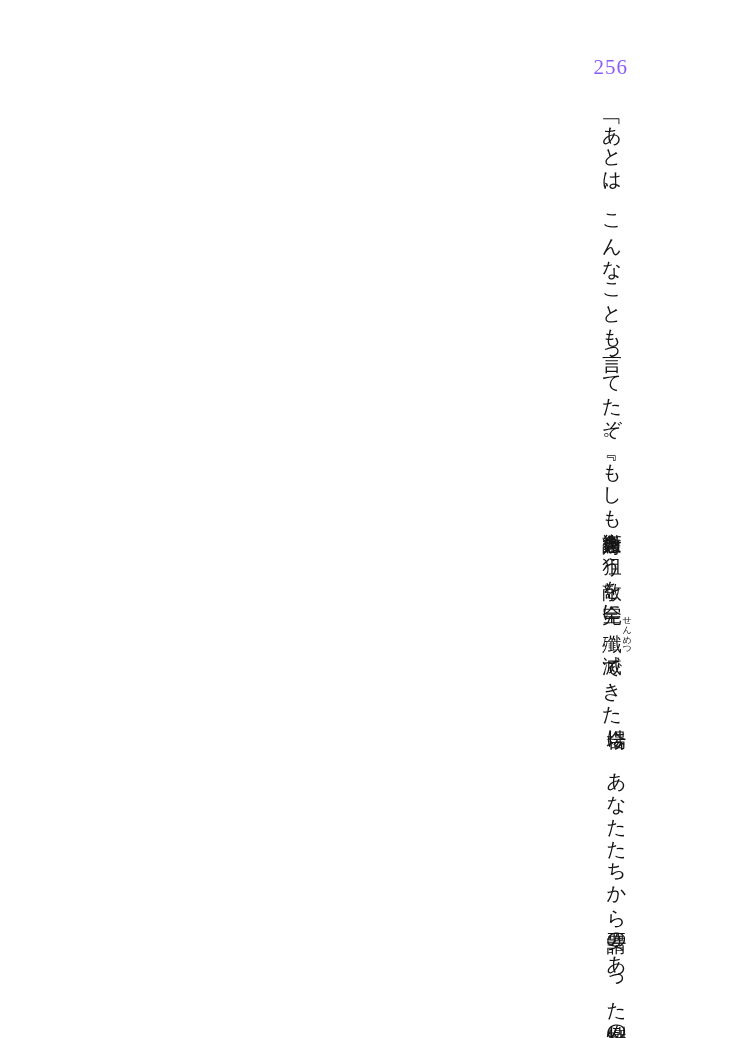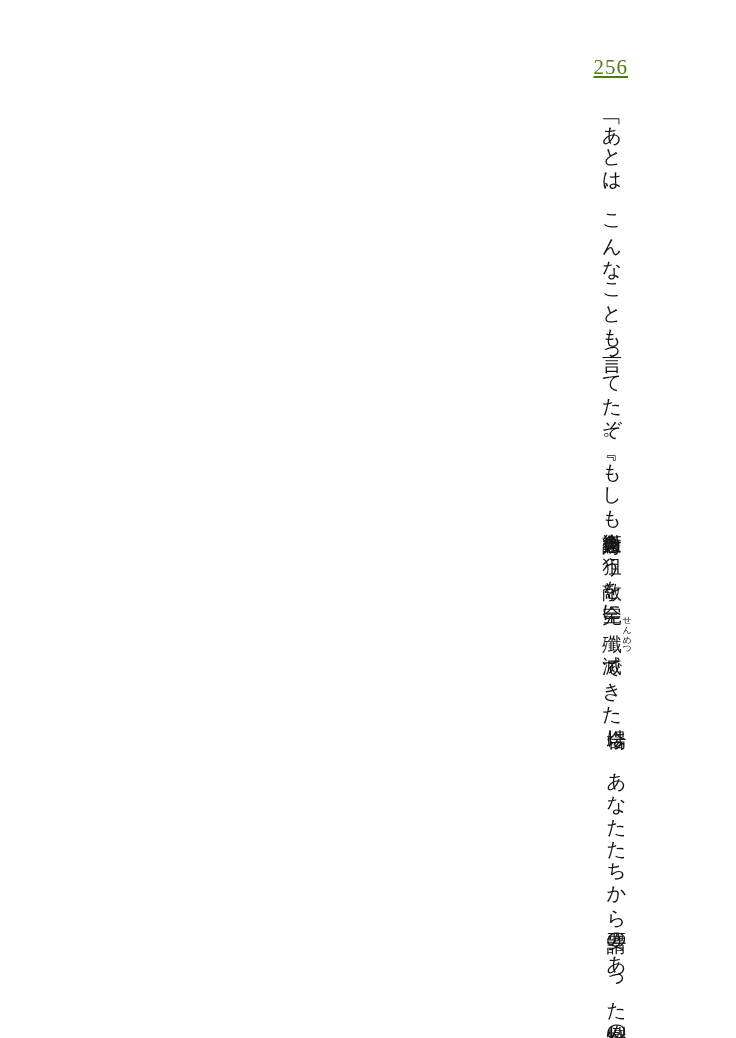--- a/index.html
+++ b/index.html
@@ -22,23 +22,22 @@
     background: #ffffff;
   }
 
   
   .page-number {
     position: absolute;
     top: 55px;
     right: 108px;
     font-size: 21px;
     letter-spacing: 1px;
-    color: #4d7c0f;
+    color: #8b5cf6;
     font-family: "Liberation Serif", "DejaVu Serif", serif;
-    text-decoration: underline;
   }
 
   
   .vtext {
     position: absolute;
     top: 112px;
     right: 104px;
     height: 800px;
     display: flex;
     flex-direction: row;

